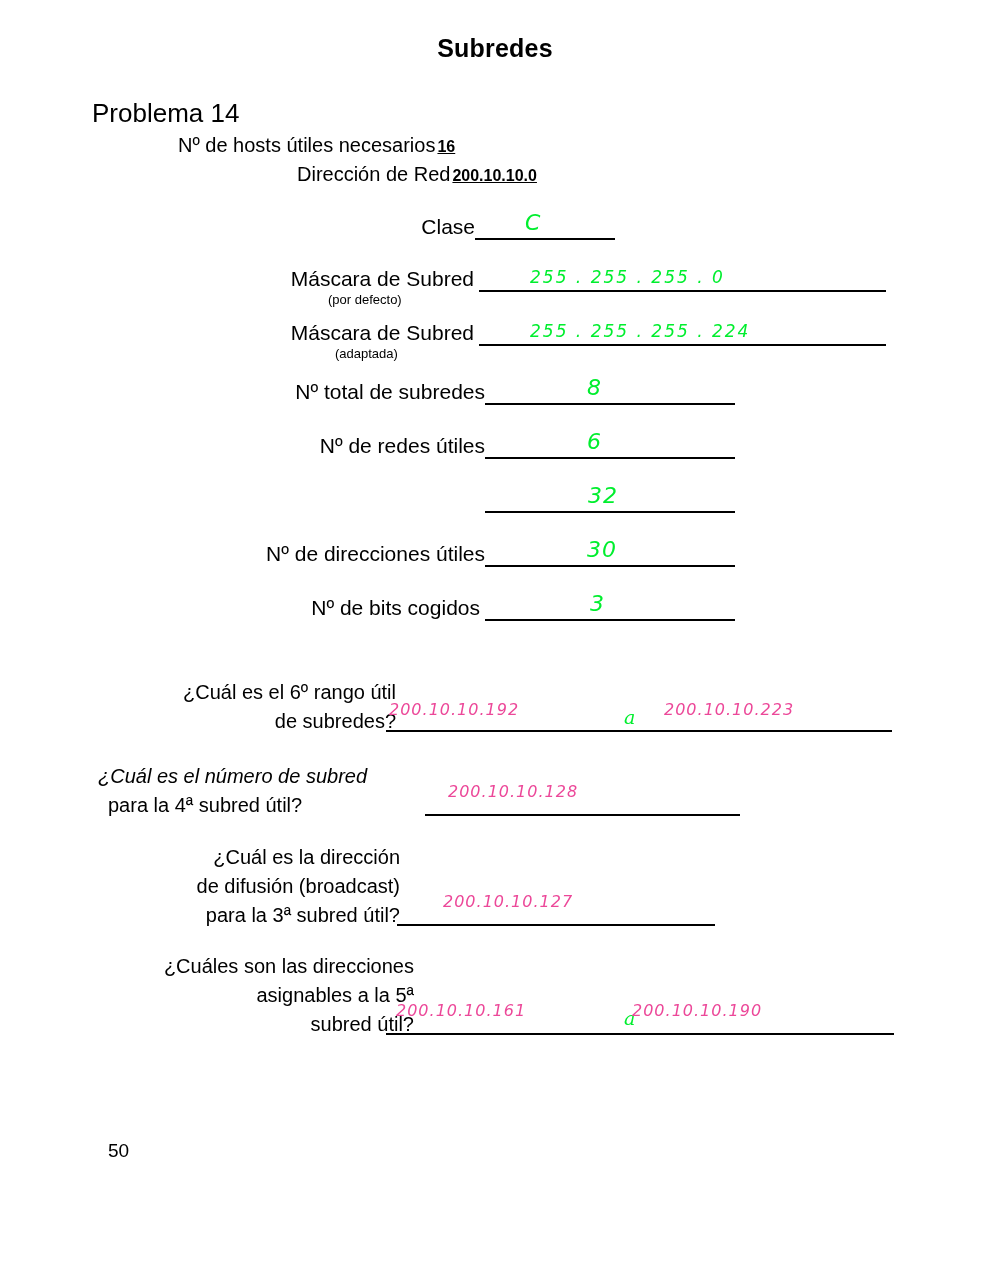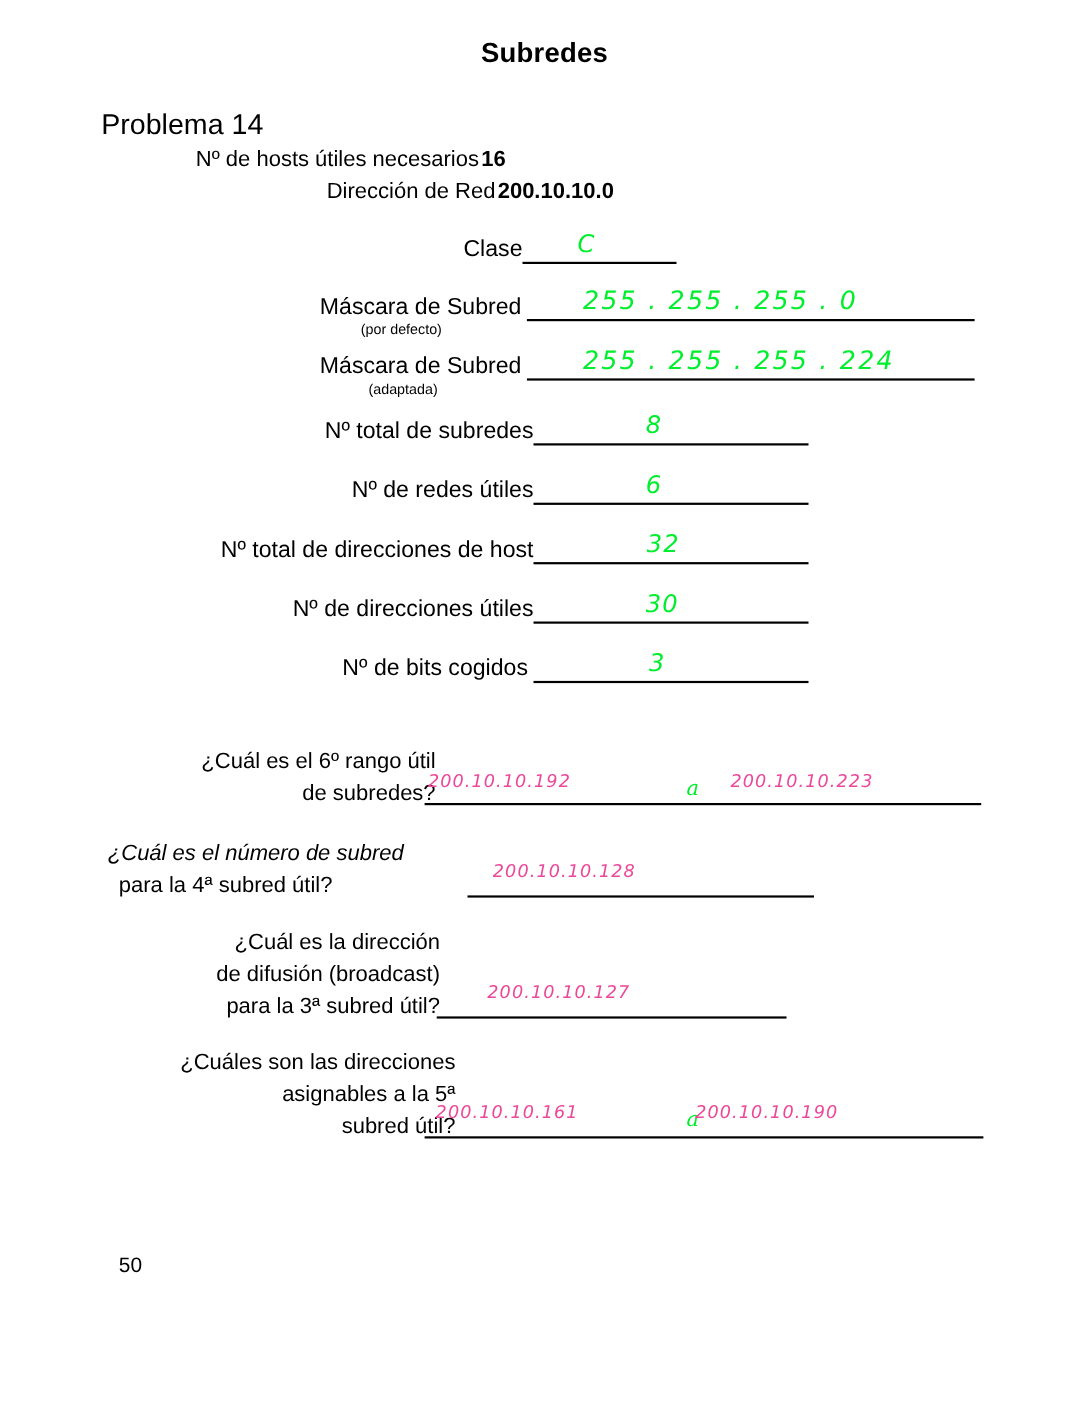--- a/index.html
+++ b/index.html
@@ -47,24 +47,25 @@
     position: absolute;
     display: flex;
     align-items: baseline;
   }
   .given-label {
     font-size: 20px;
     text-align: right;
     white-space: nowrap;
   }
   .given-value {
-    font-size: 20px;
+    font-size: 16px;
     font-weight: bold;
     margin-left: 2px;
     white-space: nowrap;
+    text-decoration: underline;
   }
   #given-hosts { top: 134px; left: 178px; }
   #given-network { top: 163px; left: 297px; }
 
   
   .field-row {
     position: absolute;
     height: 34px;
   }
   .field-label {
@@ -86,21 +87,21 @@
     bottom: 5px;
     font-family: "DejaVu Sans", sans-serif;
     font-style: italic;
     color: #00ee2e;
     font-size: 22px;
     letter-spacing: 1px;
     white-space: nowrap;
     font-weight: 500;
   }
   .hand.big {
-    font-size: 23px;
+    font-size: 17px;
     letter-spacing: 2px;
   }
   .sub-caption {
     position: absolute;
     font-size: 13px;
     white-space: nowrap;
   }
 
   
   .question {
@@ -189,21 +190,20 @@
     <span class="hand" style="left:432px;">8</span>
   </div>
 
   <div class="field-row" style="top:425px; left:155px; width:580px;">
     <span class="field-label" style="right:250px;">Nº de redes útiles</span>
     <span class="blank" style="left:330px; width:250px;"></span>
     <span class="hand" style="left:432px;">6</span>
   </div>
 
   <div class="field-row" style="top:479px; left:155px; width:580px;">
-    <span class="field-label" style="right:250px;">Nº total de direcciones de host</span>
     <span class="blank" style="left:330px; width:250px;"></span>
     <span class="hand" style="left:433px;">32</span>
   </div>
 
   <div class="field-row" style="top:533px; left:155px; width:580px;">
     <span class="field-label" style="right:250px;">Nº de direcciones útiles</span>
     <span class="blank" style="left:330px; width:250px;"></span>
     <span class="hand" style="left:432px;">30</span>
   </div>
 

